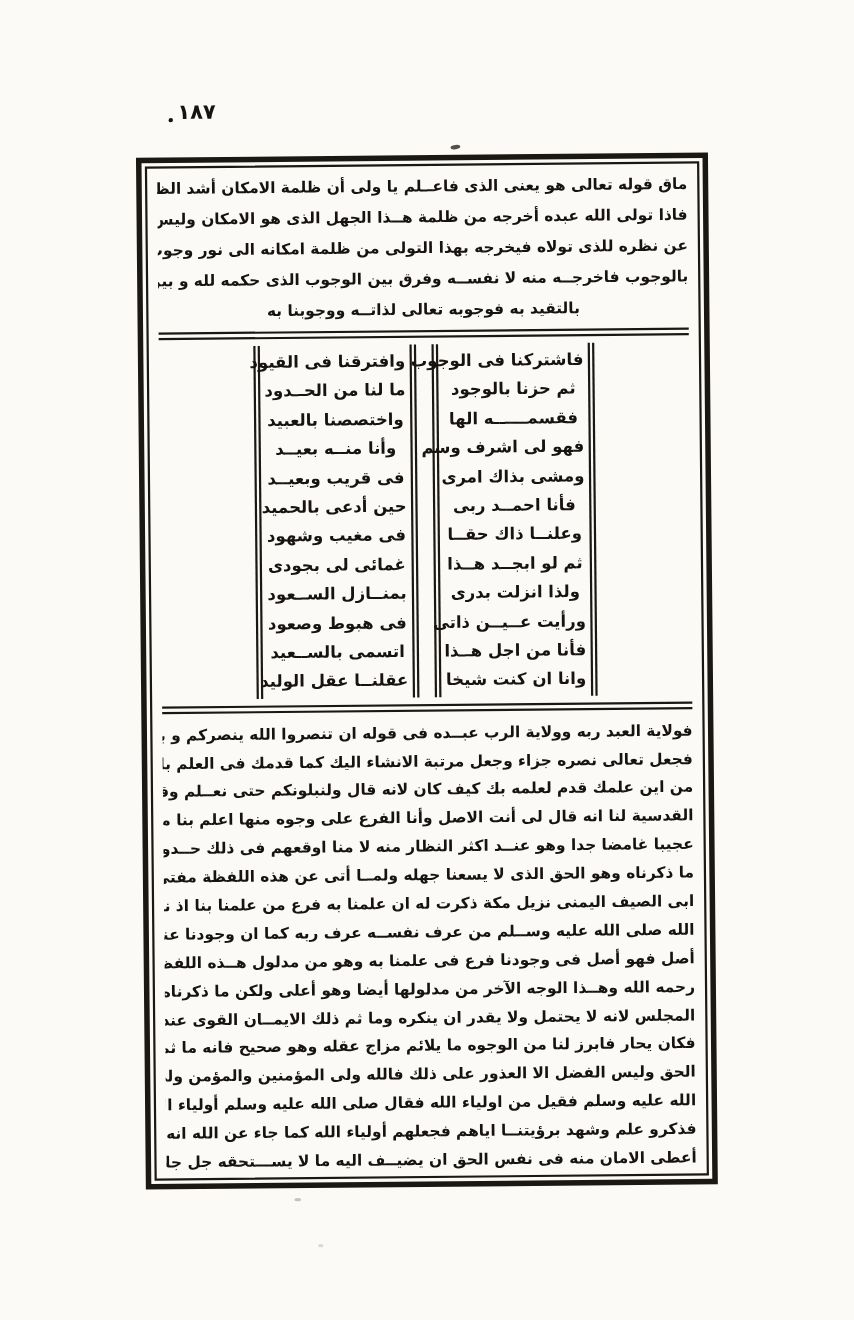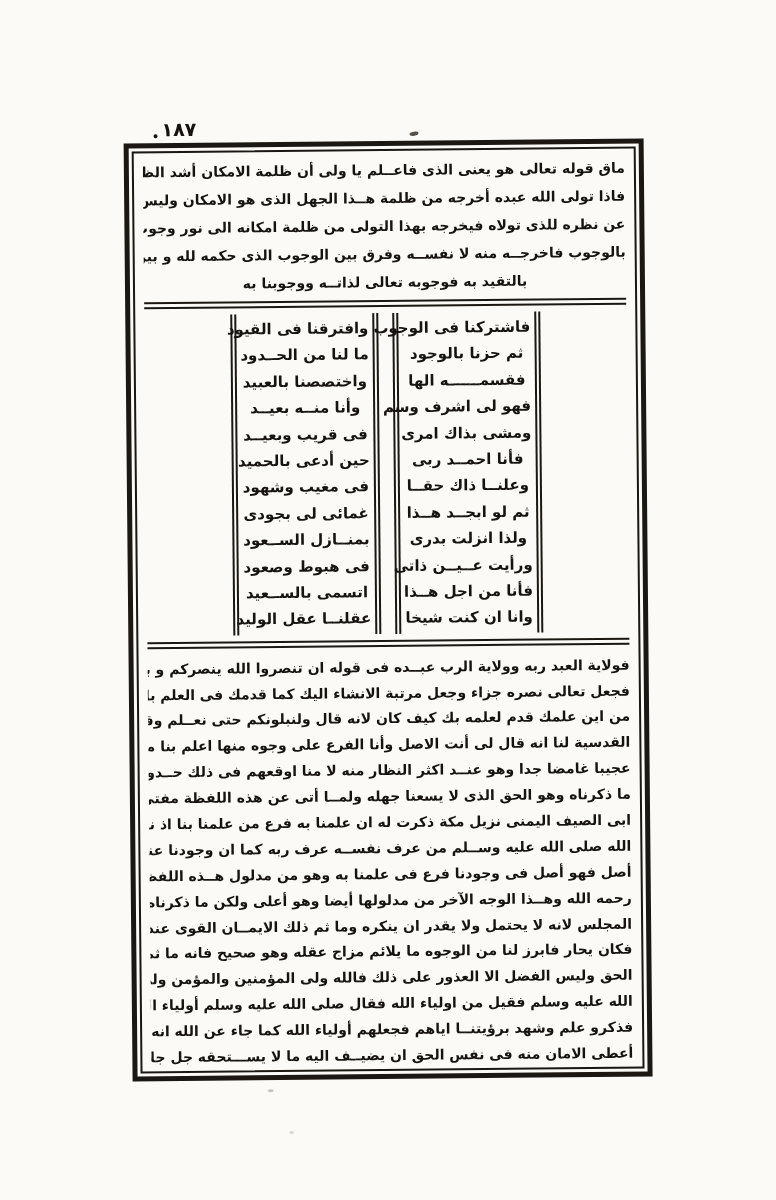--- a/index.html
+++ b/index.html
@@ -4,21 +4,21 @@
 <style>
   html,body{margin:0;padding:0;}
   body{
     width:776px;height:1200px;position:relative;overflow:hidden;
     background:#fbfaf6;
     font-family:"DejaVu Sans",sans-serif;
     color:#171310;
   }
   .scan-tilt{position:absolute;inset:0;transform:rotate(-0.55deg);transform-origin:388px 600px;}
   .folio{
-    position:absolute;top:116px;left:166px;
+    position:absolute;top:89px;left:166px;
     font-size:19px;font-weight:bold;direction:rtl;letter-spacing:1px;text-align:right;
   }
   .folio .pn-dot{
     position:absolute;left:-8px;top:16px;width:4px;height:4px;border-radius:50%;
     background:#171310;
   }
   .frame{
     position:absolute;left:128px;top:141px;width:520px;height:938px;
     border:5px solid #1b1712;box-sizing:border-box;background:#fbfaf6;
   }

